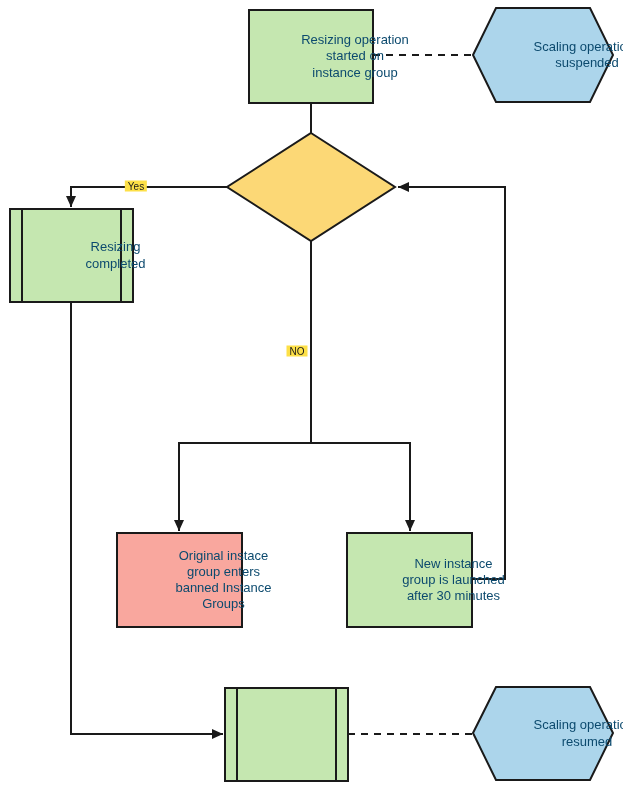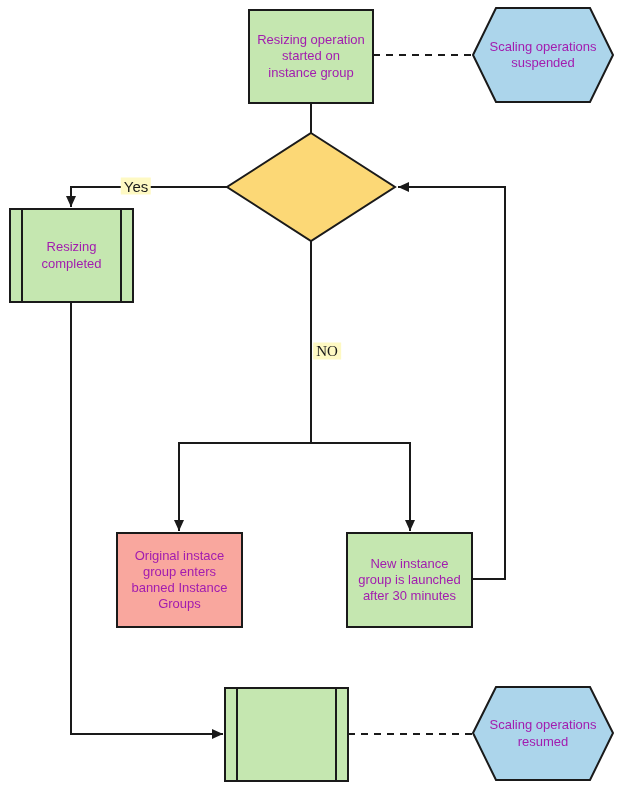--- a/index.html
+++ b/index.html
@@ -15,33 +15,34 @@
   .shape { stroke: #1a1a1a; stroke-width: 2; }
   .bar   { stroke: #1a1a1a; stroke-width: 2; }
   .edge  { stroke: #1a1a1a; stroke-width: 2; fill: none; }
   .edge.dashed { stroke-dasharray: 7 6; }
   .node-label {
     position: absolute;
     display: flex;
     align-items: center;
     justify-content: center;
     text-align: center;
-    color: #a21caf;
+    color: #0c4a6e;
     font-size: 13px;
     line-height: 1.25;
     white-space: pre-line;
     pointer-events: none;
+    margin-left: 44px;
   }
   .edge-label {
     position: absolute;
     transform: translate(-50%, -50%);
-    background: #fef9c3;
+    background: #fde047;
     padding: 0 3px;
     color: #1a1a1a;
-    font-size: 15px;
+    font-size: 10px;
     pointer-events: none;
   }
 </style>
 </head>
 <body>
 
 <div class="canvas">
 
   <svg class="layer" width="623" height="792" viewBox="0 0 623 792">
     <defs>
@@ -104,15 +105,15 @@
   <div class="node-label" style="left:347px; top:533px; width:125px; height:94px;">New instance
 group is launched
 after 30 minutes</div>
 
 
   <div class="node-label" style="left:478px; top:687px; width:130px; height:93px;">Scaling operations
 resumed</div>
 
   <div class="edge-label" style="left:136px; top:186px;">Yes</div>
 
-  <div class="edge-label" style="left:327px; top:351px;font-family:Liberation Serif, serif;">NO</div>
+  <div class="edge-label" style="left:297px; top:351px;">NO</div>
 
 </div>
 
 </body></html>

